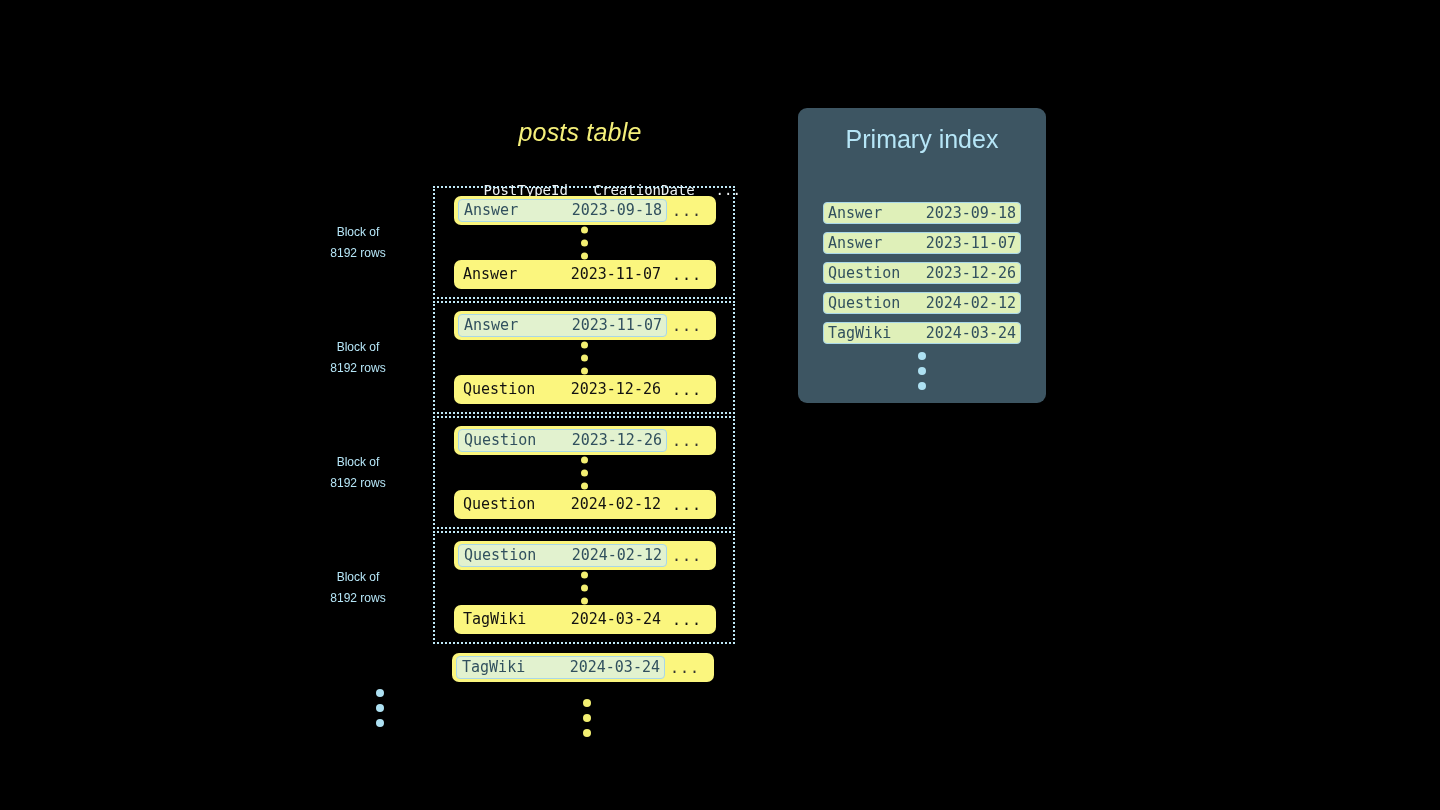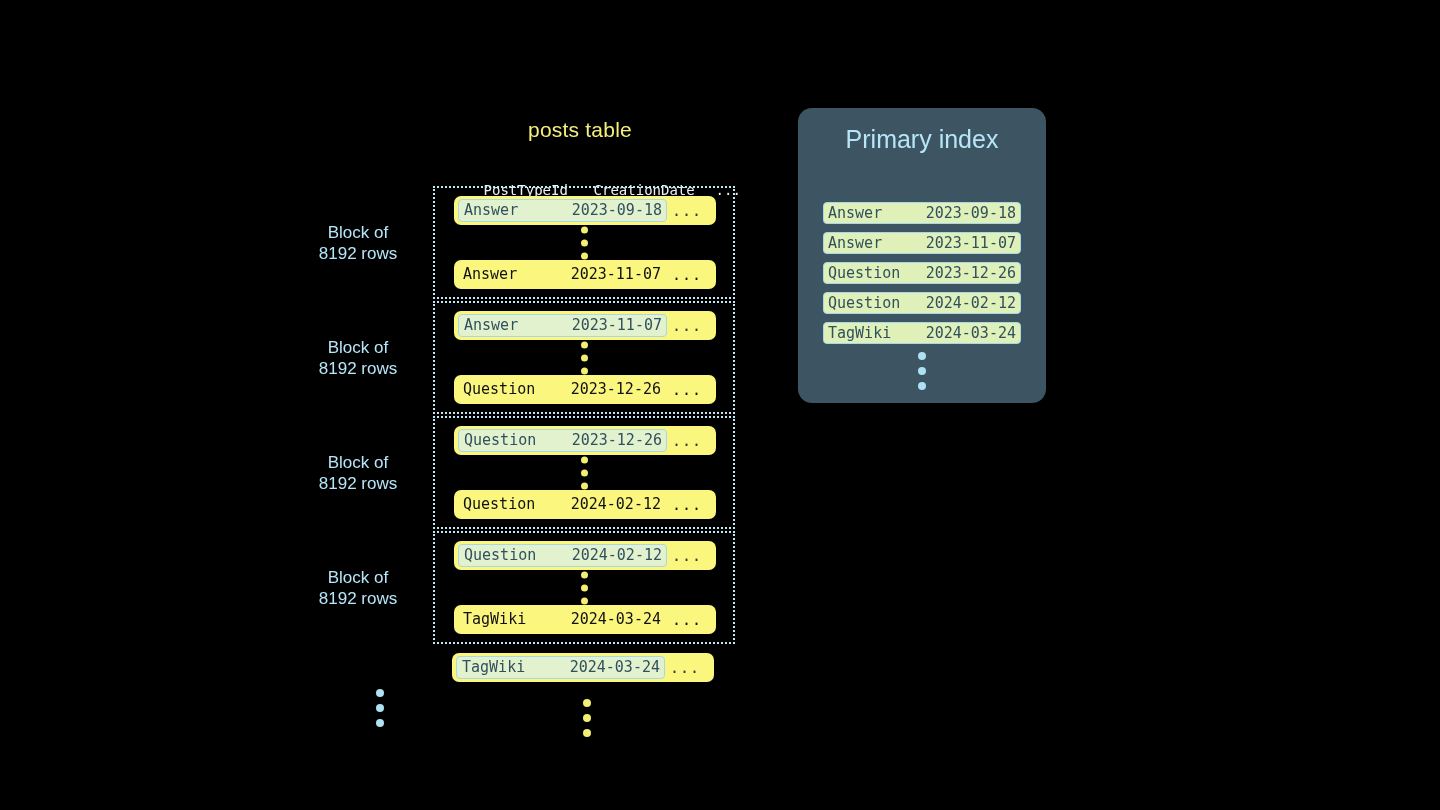--- a/index.html
+++ b/index.html
@@ -20,22 +20,23 @@
     position:absolute;
     left:330px; top:118px;
     width:420px;
   }
   #posts-table-title{
     position:absolute;
     left:100px; top:0;
     width:300px;
     text-align:center;
     color:#f5f07a;
-    font-size:21px;
+    font-size:25px;
     letter-spacing:.2px;
+    font-style:italic;
   }
   #posts-table-columns{
     position:absolute;
     left:103px; top:48px;
     width:290px;
     font-family:"DejaVu Sans Mono", monospace;
     font-size:14px;
     color:#eef2f4;
     white-space:pre;
   }
@@ -59,21 +60,21 @@
     padding:0;
   }
   .block-label{
     position:absolute;
     right:calc(100% + 12px);
     top:50%;
     transform:translateY(-50%);
     white-space:nowrap;
     text-align:center;
     color:#b6e6f7;
-    font-size:17px;
+    font-size:12px;
     line-height:21px;
     width:130px;
   }
 
   
   .row{
     position:absolute;
     left:19px;
     width:262px;
     height:29px;
@@ -149,21 +150,21 @@
   #bottom-dots-left{left:-57px;top:-4px;}
   #bottom-dots-left i{background:#aee1f2;}
 
   
   #primary-index-panel{
     position:absolute;
     left:798px; top:108px;
     width:248px;
     height:295px;
     background:#3d5562;
-    border-radius:14px;
+    border-radius:9px;
   }
   #primary-index-title{
     position:absolute;
     left:0;right:0;top:17px;
     text-align:center;
     color:#b6e6f7;
     font-size:25px;
   }
   #primary-index-columns{
     position:absolute;

